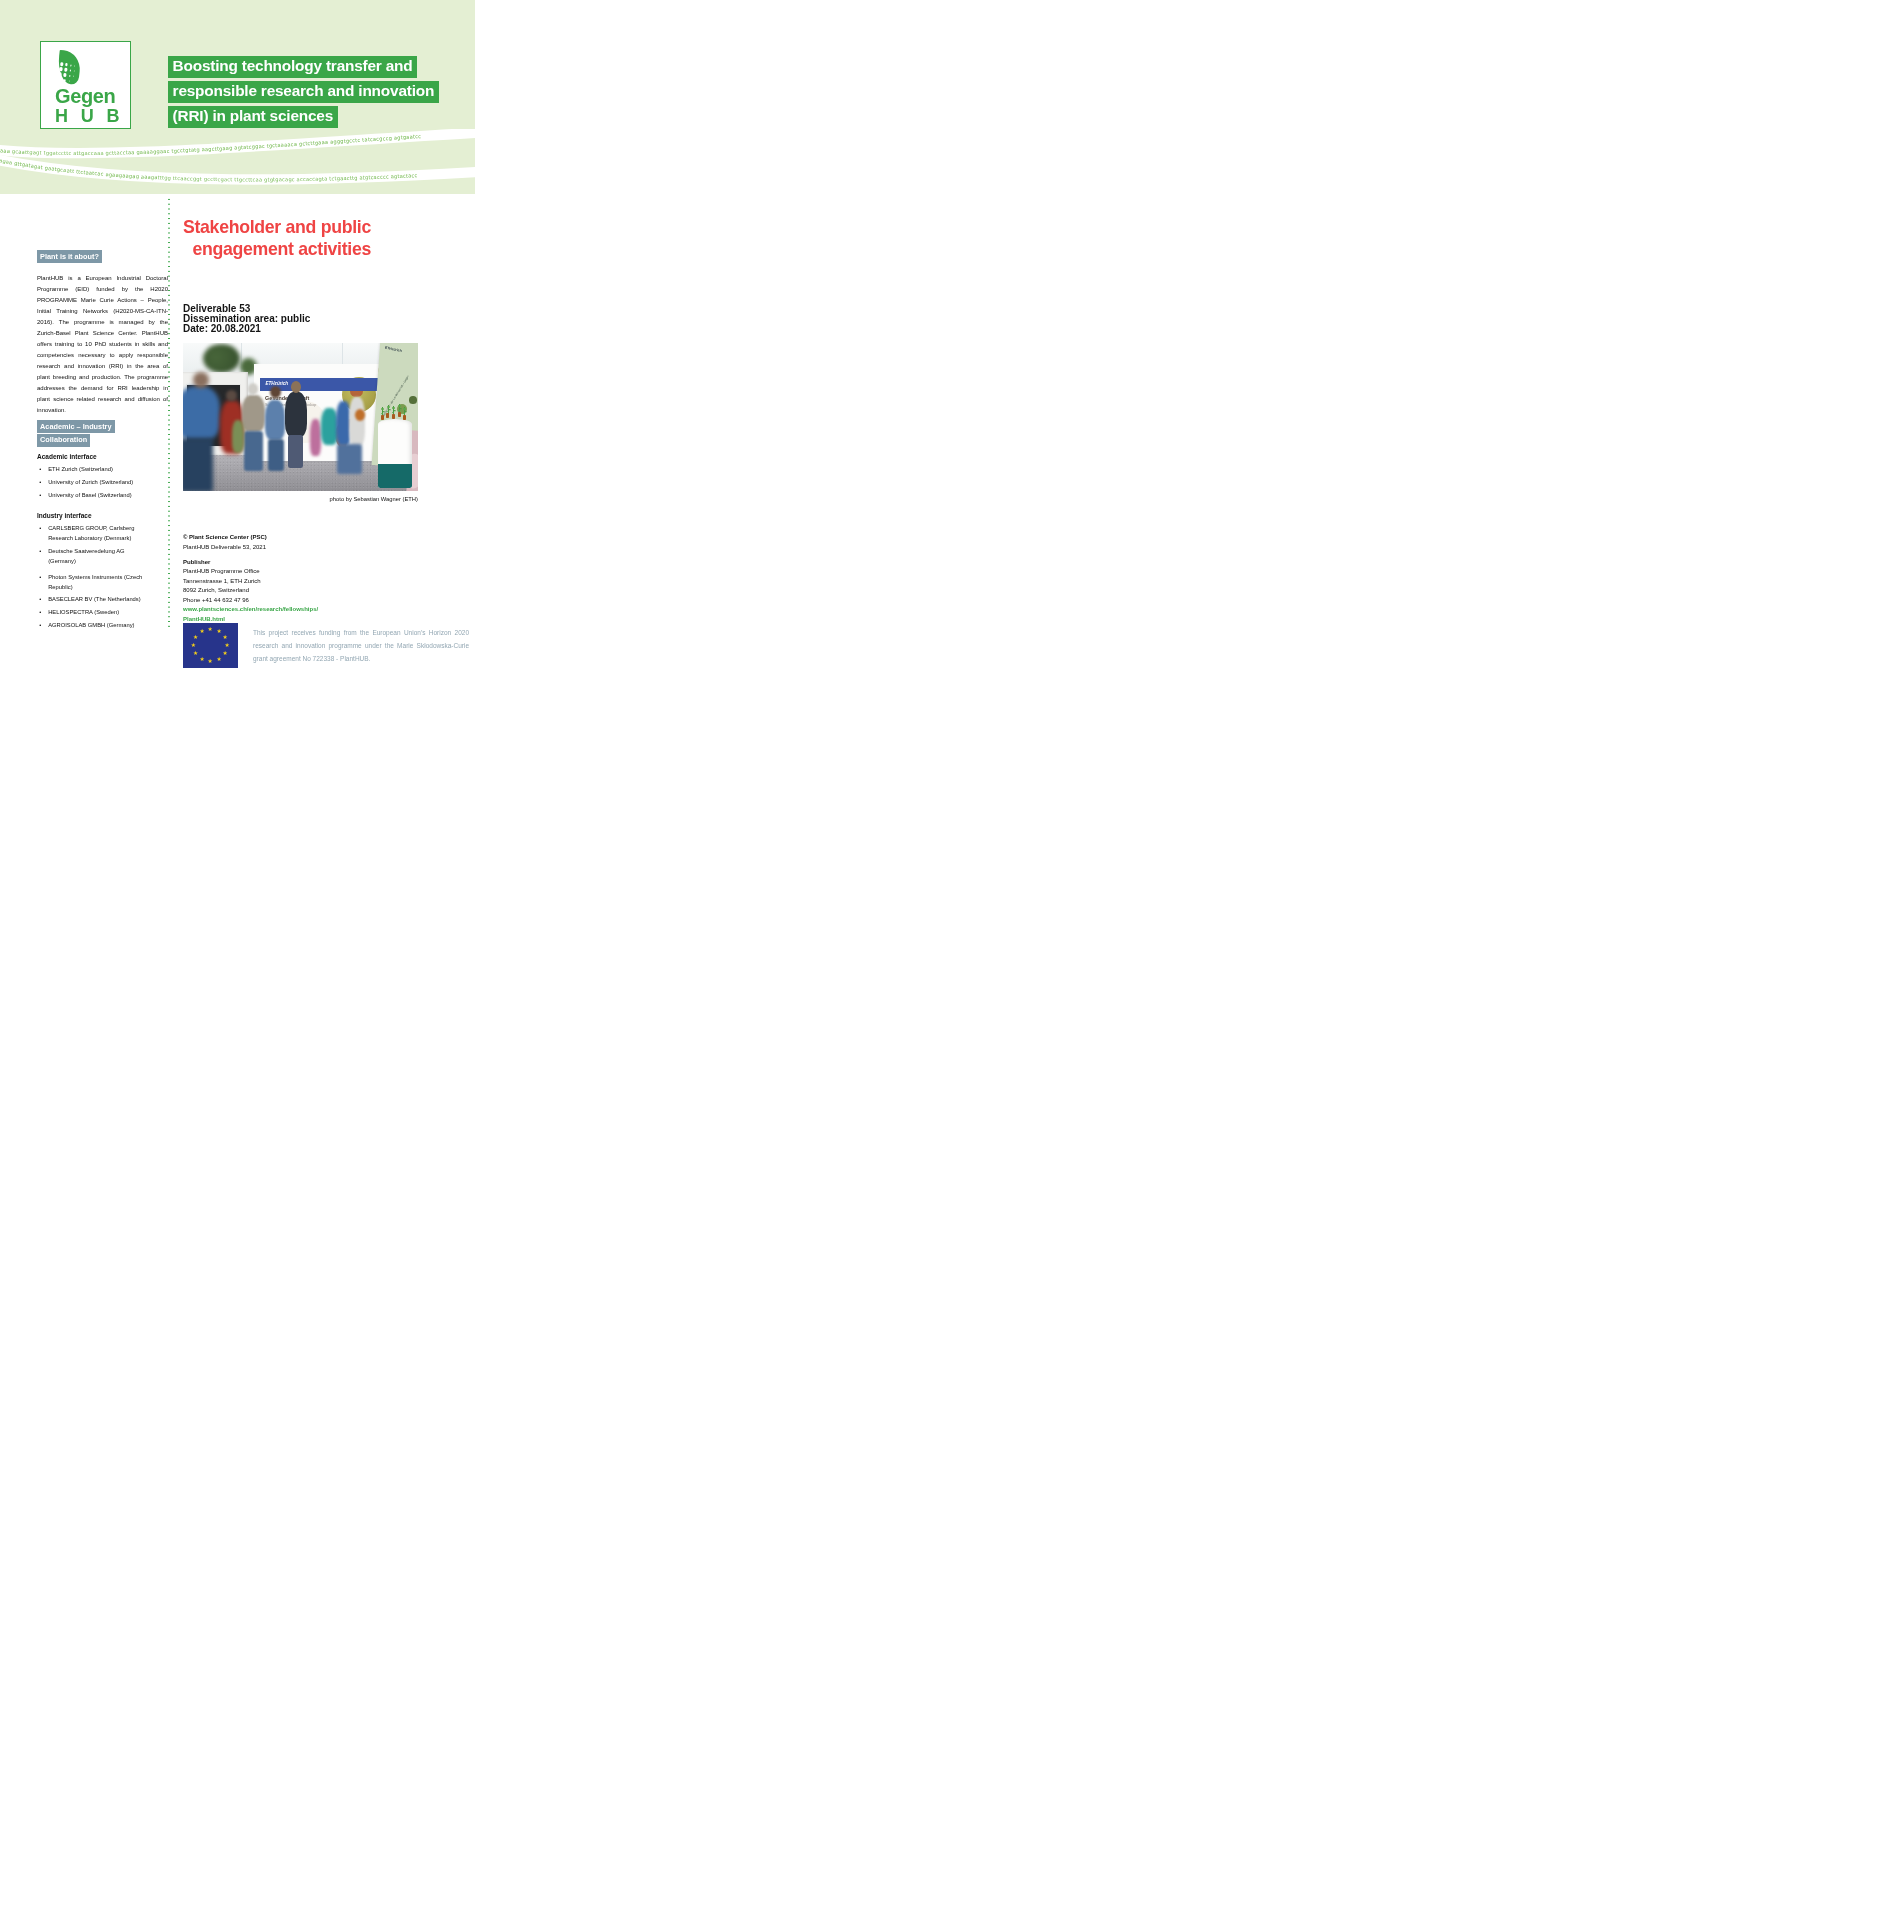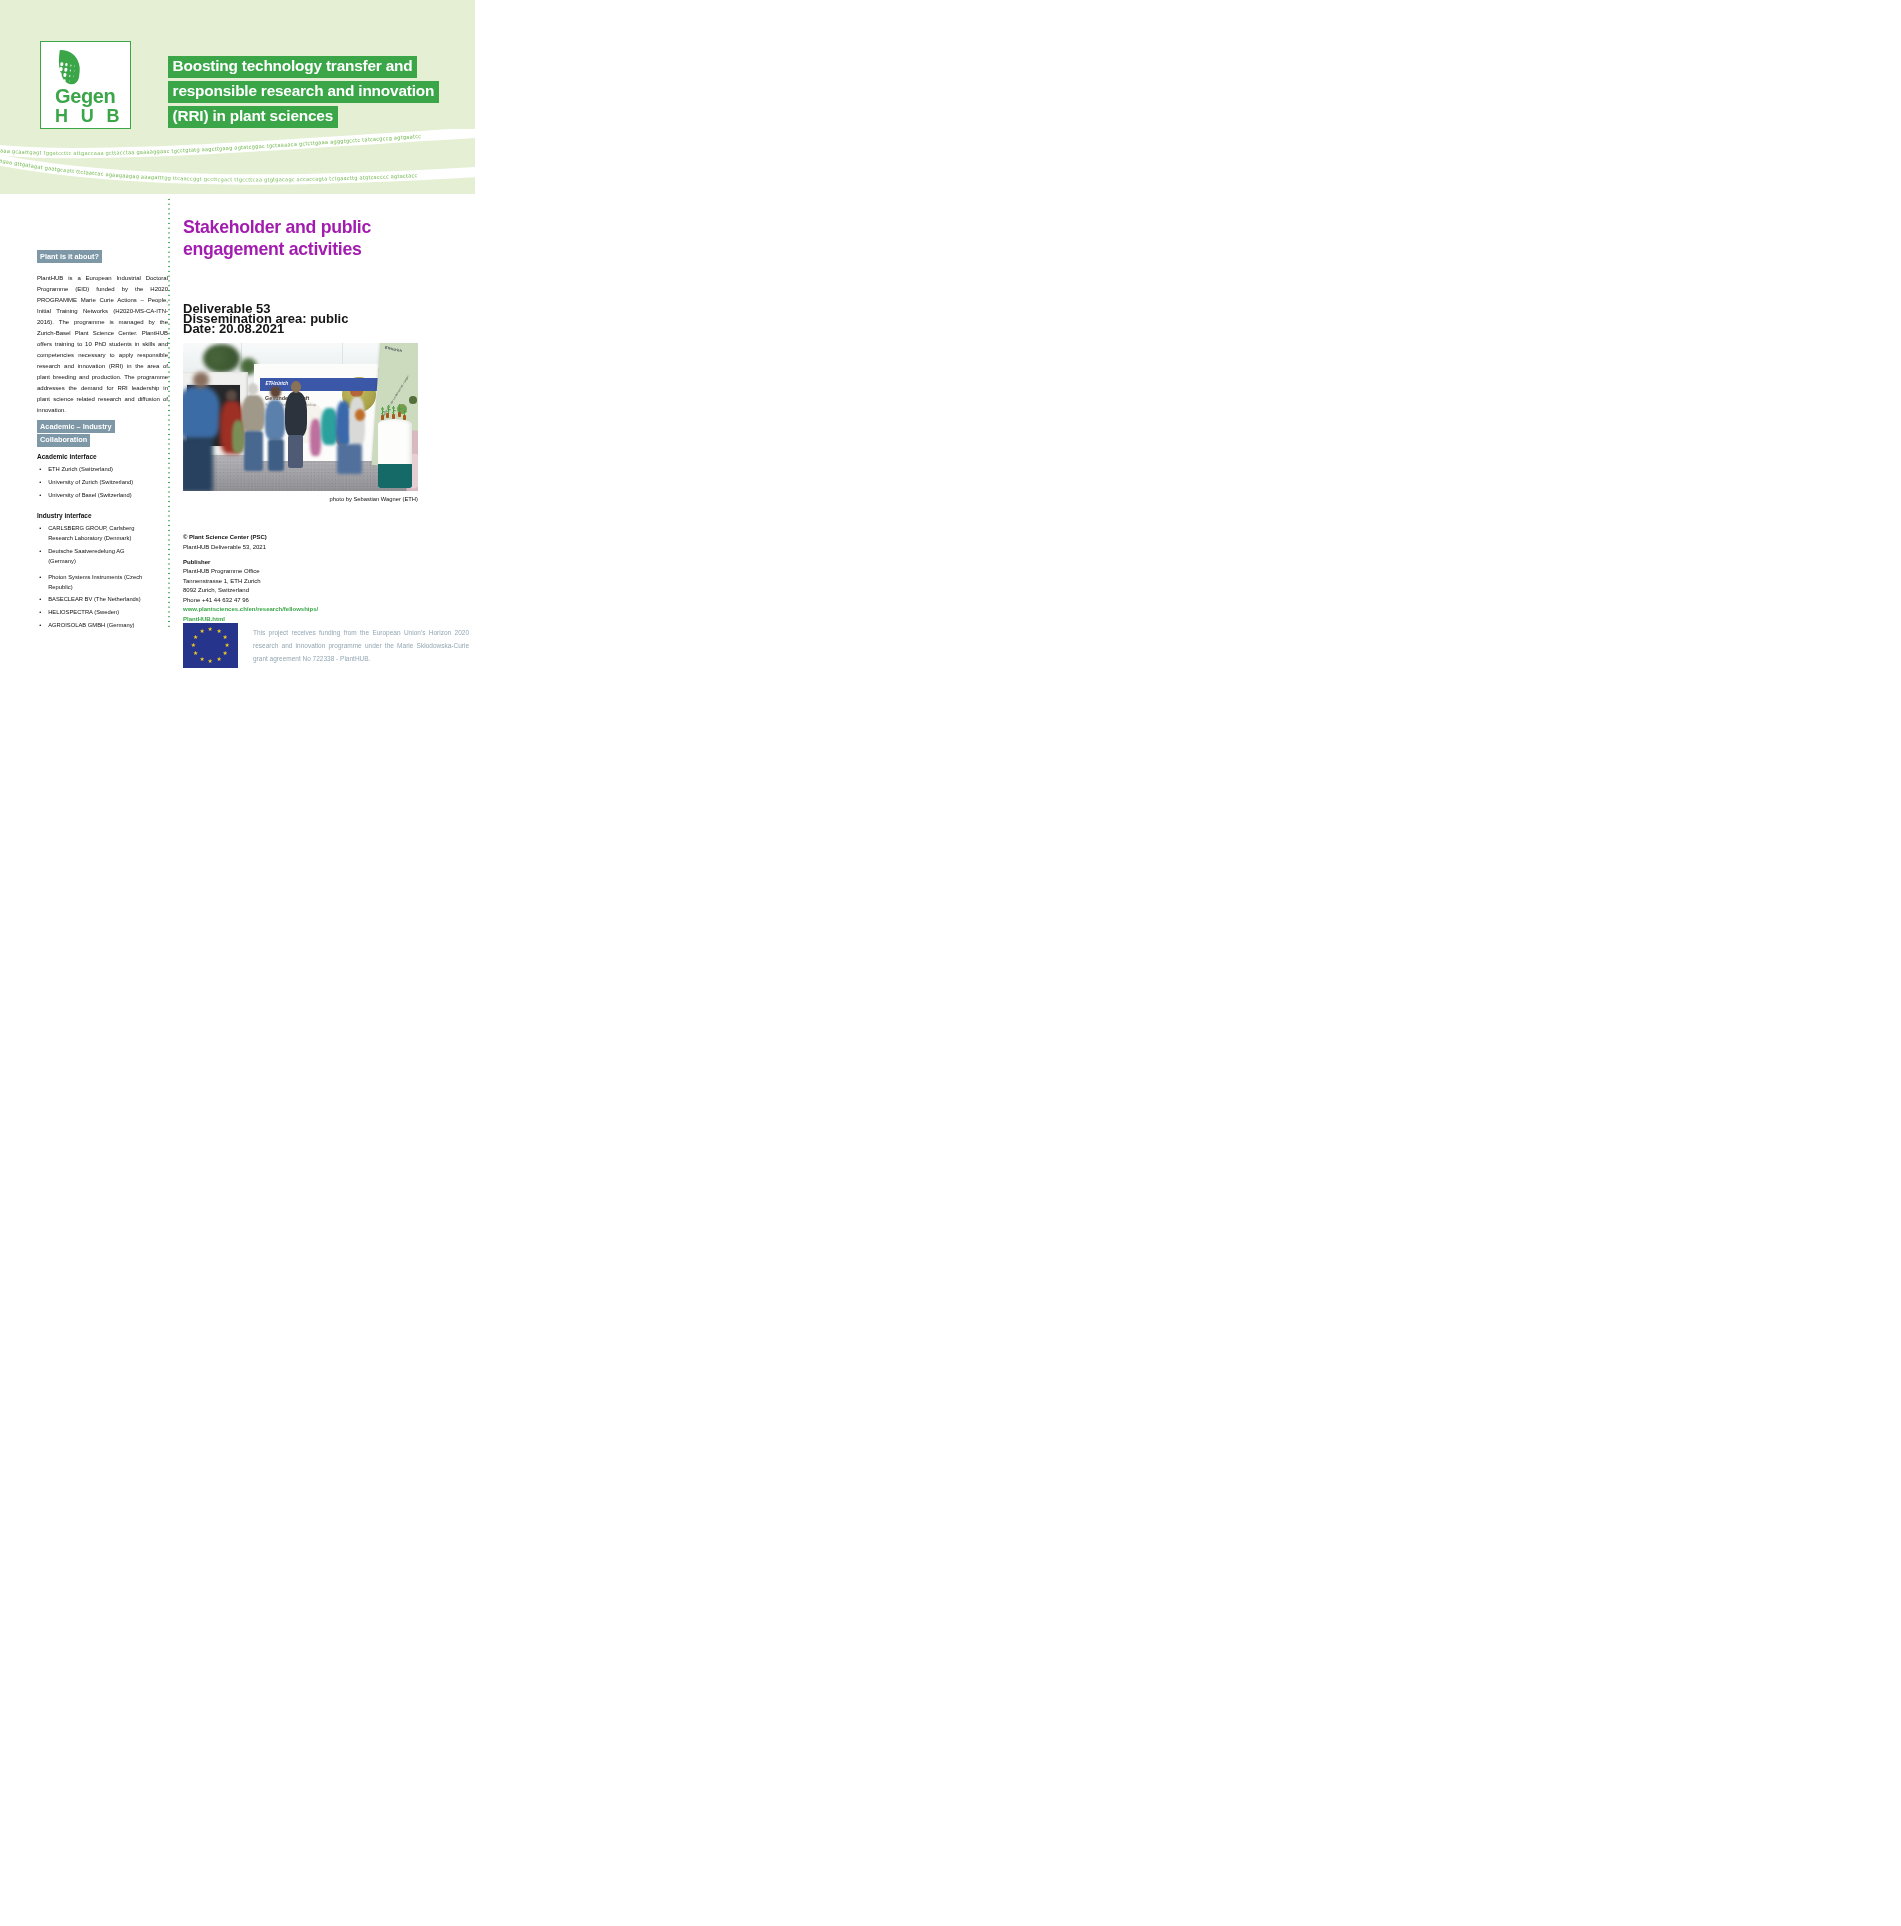--- a/index.html
+++ b/index.html
@@ -38,23 +38,23 @@
   .collab{position:absolute;left:37px;top:420px;width:132px;}
   .collab .hbox{margin-bottom:1.2px;}
   .subhead{font-size:6.5px;font-weight:bold;color:#111;margin:5.4px 0 3.9px 0;}
   ul.blist{list-style:none;margin:0;padding:0;}
   ul.blist li{position:relative;padding-left:11.2px;max-width:99px;font-size:5.8px;line-height:10px;
               color:#111;margin-bottom:2.7px;}
   ul.blist li .b{position:absolute;left:2.3px;top:0;}
   .industry{position:absolute;left:37px;top:512px;width:132px;}
   li.gap-top{margin-top:6.2px;}
   
-  .title{position:absolute;left:183px;top:216px;font-size:17.7px;font-weight:bold;color:#a21caf;
-         line-height:22px;letter-spacing:-0.3px;}
-  .meta{position:absolute;left:183px;top:304px;font-size:13px;font-weight:bold;color:#151515;line-height:9.8px;}
+  .title{position:absolute;left:183px;top:216px;font-size:17.7px;font-weight:bold;color:#ef4444;
+         line-height:22px;letter-spacing:-0.3px;text-align:right;}
+  .meta{position:absolute;left:183px;top:304px;font-size:10px;font-weight:bold;color:#151515;line-height:9.8px;}
   
   .photo{position:absolute;left:183px;top:343px;width:235px;height:148px;overflow:hidden;background:#edf0f1;}
   .ph-roof{position:absolute;left:0;top:0;width:100%;height:27px;background:linear-gradient(#f8fafa,#ecf0f1);}
   .ph-beam1,.ph-beam2{position:absolute;top:0;width:1.2px;height:46px;background:#dde4e7;}
   .ph-beam1{left:58px;} .ph-beam2{left:159px;}
   .ph-floor{position:absolute;left:0;bottom:0;width:100%;height:45px;
       background:linear-gradient(#bcbbc0,#8f8e93);}
   .ph-floor::after{content:"";position:absolute;inset:0;
       background-image:radial-gradient(circle at 30% 40%, rgba(255,255,255,.25) 0.3px, rgba(0,0,0,0) 0.6px),
                        radial-gradient(circle at 70% 70%, rgba(0,0,0,.18) 0.3px, rgba(0,0,0,0) 0.6px);

